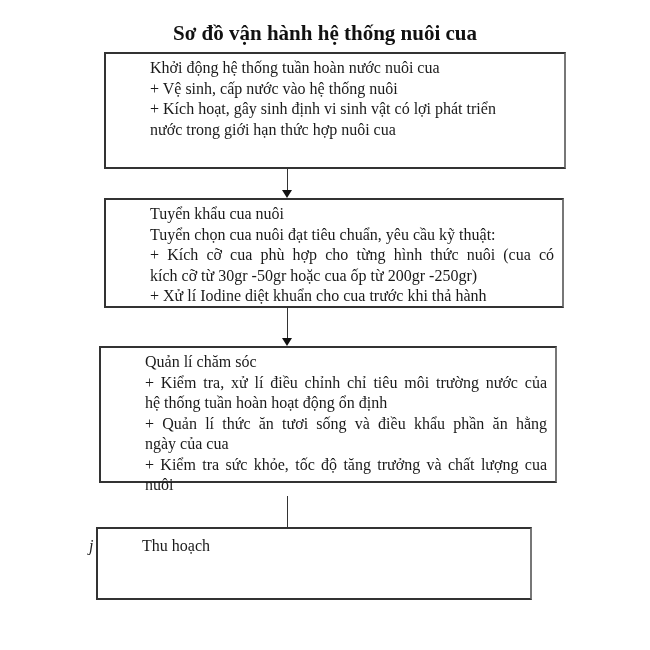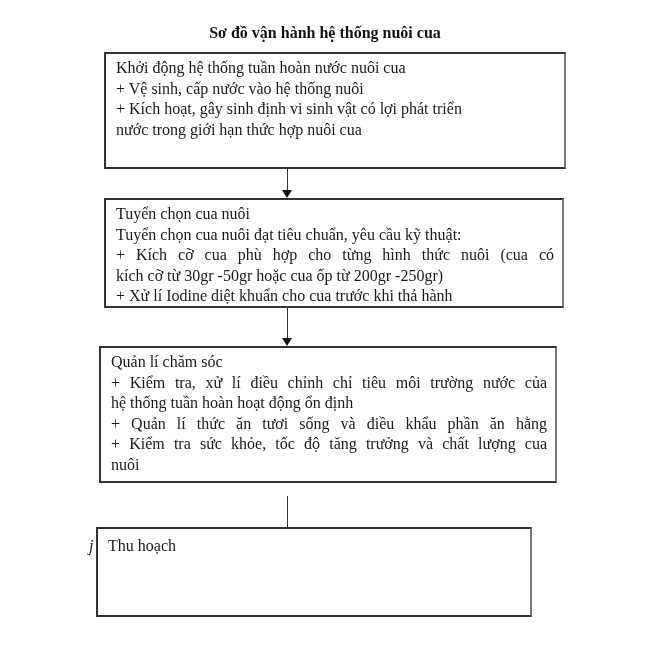--- a/index.html
+++ b/index.html
@@ -15,48 +15,49 @@
       font-family: "Liberation Serif", "DejaVu Serif", serif;
       color: #1a1a1a;
     }
     .title {
       position: absolute;
       left: 0;
       width: 650px;
       top: 22px;
       text-align: center;
       font-weight: bold;
-      font-size: 16px;
+      font-size: 21px;
       line-height: 22px;
       color: #111;
     }
     .box {
       position: absolute;
       box-sizing: border-box;
       border: 2px solid #333;
       border-right-color: #777;
       border-top-color: #333;
       background: #fff;
       padding: 4px 8px 0 10px;
       font-size: 16px;
       line-height: 20.5px;
     }
     .box .line {
       display: block;
       white-space: nowrap;
+      margin-left: 34px;
     }
     .box .line.justify {
       text-align: justify;
       text-align-last: justify;
       white-space: normal;
     }
     #box1 { left: 104px; top: 52px;  width: 462px; height: 117px; }
     #box2 { left: 104px; top: 198px; width: 460px; height: 110px; }
     #box3 { left: 99px;  top: 346px; width: 458px; height: 137px; }
-    #box4 { left: 96px;  top: 527px; width: 436px; height: 90px; padding-top: 7px; }
+    #box4 { left: 96px;  top: 527px; width: 436px; height: 73px; padding-top: 7px; }
 
     .connector {
       position: absolute;
       width: 1px;
       background: #333;
     }
     .arrowhead {
       position: absolute;
       width: 0;
       height: 0;
@@ -85,35 +86,36 @@
     <span class="line">Khởi động hệ thống tuần hoàn nước nuôi cua</span>
     <span class="line">+ Vệ sinh, cấp nước vào hệ thống nuôi</span>
     <span class="line">+ Kích hoạt, gây sinh định vi sinh vật có lợi phát triển</span>
     <span class="line">nước trong giới hạn thức hợp nuôi cua</span>
   </div>
 
   <div class="connector" style="left:287px; top:169px; height:22px;"></div>
   <div class="arrowhead" style="left:282px; top:190px;"></div>
 
   <div class="box" id="box2">
-    <span class="line">Tuyển chọn cua nuôi</span>
+    <span class="line">Tuyển khẩu cua nuôi</span>
     <span class="line">Tuyển chọn cua nuôi đạt tiêu chuẩn, yêu cầu kỹ thuật:</span>
     <span class="line justify">+ Kích cỡ cua phù hợp cho từng hình thức nuôi (cua có</span>
     <span class="line">kích cỡ từ 30gr -50gr hoặc cua ốp từ 200gr -250gr)</span>
     <span class="line">+ Xử lí Iodine diệt khuẩn cho cua trước khi thả hành</span>
   </div>
 
   <div class="connector" style="left:287px; top:308px; height:31px;"></div>
   <div class="arrowhead" style="left:282px; top:338px;"></div>
 
   <div class="box" id="box3">
     <span class="line">Quản lí chăm sóc</span>
     <span class="line justify">+ Kiểm tra, xử lí điều chỉnh chỉ tiêu môi trường nước của</span>
     <span class="line">hệ thống tuần hoàn hoạt động ổn định</span>
     <span class="line justify">+ Quản lí thức ăn tươi sống và điều khẩu phần ăn hằng</span>
+    <span class="line">ngày của cua</span>
     <span class="line justify">+ Kiểm tra sức khỏe, tốc độ tăng trưởng và chất lượng cua</span>
     <span class="line">nuôi</span>
   </div>
 
   <div class="connector" style="left:287px; top:496px; height:36px;"></div>
   <div class="arrowhead" style="left:282px; top:530px;"></div>
 
   <div class="box" id="box4">
     <span class="line">Thu hoạch</span>
   </div>

